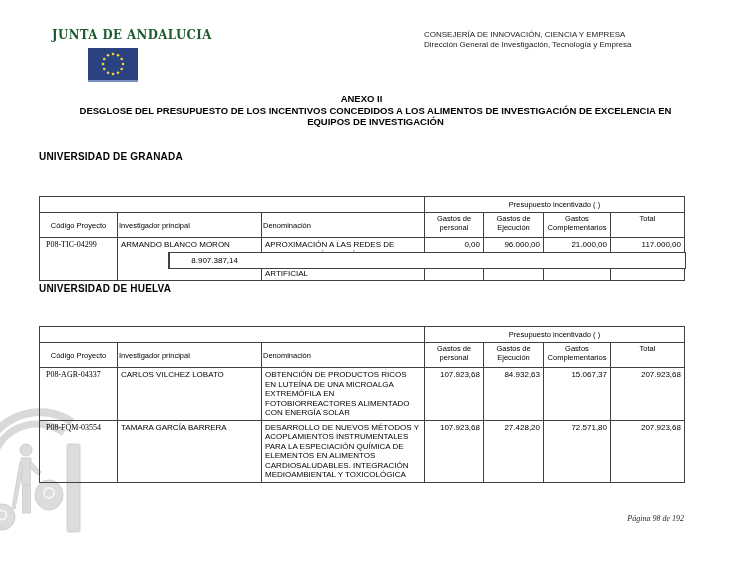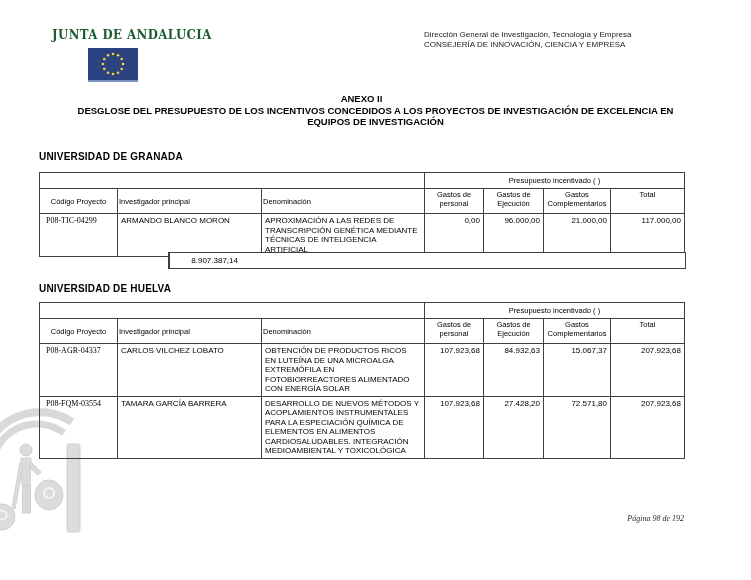--- a/index.html
+++ b/index.html
@@ -35,21 +35,21 @@
   .section-label{
     position:absolute; left:39px; font-weight:bold; font-size:10px; letter-spacing:0.2px;
   }
   #sec1-label{ top:151px; }
   #sec2-label{ top:283px; }
 
   
   table.budget{
     position:absolute; left:39px; width:645px;
     border-collapse:collapse; table-layout:fixed;
-    font-size:8px; background:transparent;
+    font-size:8px; background:transparent;margin-top:24px;
   }
   #table1{ top:172px; }
   #table2{ top:302px; }
   table.budget td, table.budget th{ border:1px solid #404040; overflow:hidden; }
   tr.group-row td{ height:13px; font-size:7.5px; }
   td.group-label{ text-align:center; }
   tr.head-row th{
     height:22px; font-weight:normal; font-size:7.5px; line-height:9px; padding:1px 1px;
   }
   th.c-code{ vertical-align:middle; text-align:center; }
@@ -123,26 +123,26 @@
       <circle cx="25" cy="26" r="1.3"></circle>
       <circle cx="20" cy="24.7" r="1.3"></circle>
       <circle cx="16.3" cy="21" r="1.3"></circle>
       <circle cx="15" cy="16" r="1.3"></circle>
       <circle cx="16.3" cy="11" r="1.3"></circle>
       <circle cx="20" cy="7.3" r="1.3"></circle>
     </g>
   </svg>
 
   <div class="org-text">
+    <div>CONSEJERÍA DE INNOVACIÓN, CIENCIA Y EMPRESA</div>
     <div>Dirección General de Investigación, Tecnología y Empresa</div>
-    <div>CONSEJERÍA DE INNOVACIÓN, CIENCIA Y EMPRESA</div>
   </div>
 
   <div class="title-1">ANEXO II</div>
-  <div class="title-2">DESGLOSE DEL PRESUPUESTO DE LOS INCENTIVOS CONCEDIDOS A LOS PROYECTOS DE INVESTIGACIÓN DE EXCELENCIA EN
+  <div class="title-2">DESGLOSE DEL PRESUPUESTO DE LOS INCENTIVOS CONCEDIDOS A LOS ALIMENTOS DE INVESTIGACIÓN DE EXCELENCIA EN
 EQUIPOS DE INVESTIGACIÓN</div>
 
   <div class="section-label" id="sec1-label">UNIVERSIDAD DE GRANADA</div>
 
   <table class="budget" id="table1">
     <colgroup>
       <col style="width:78px">
         <col style="width:144px">
         <col style="width:163px">
       <col style="width:59px">

